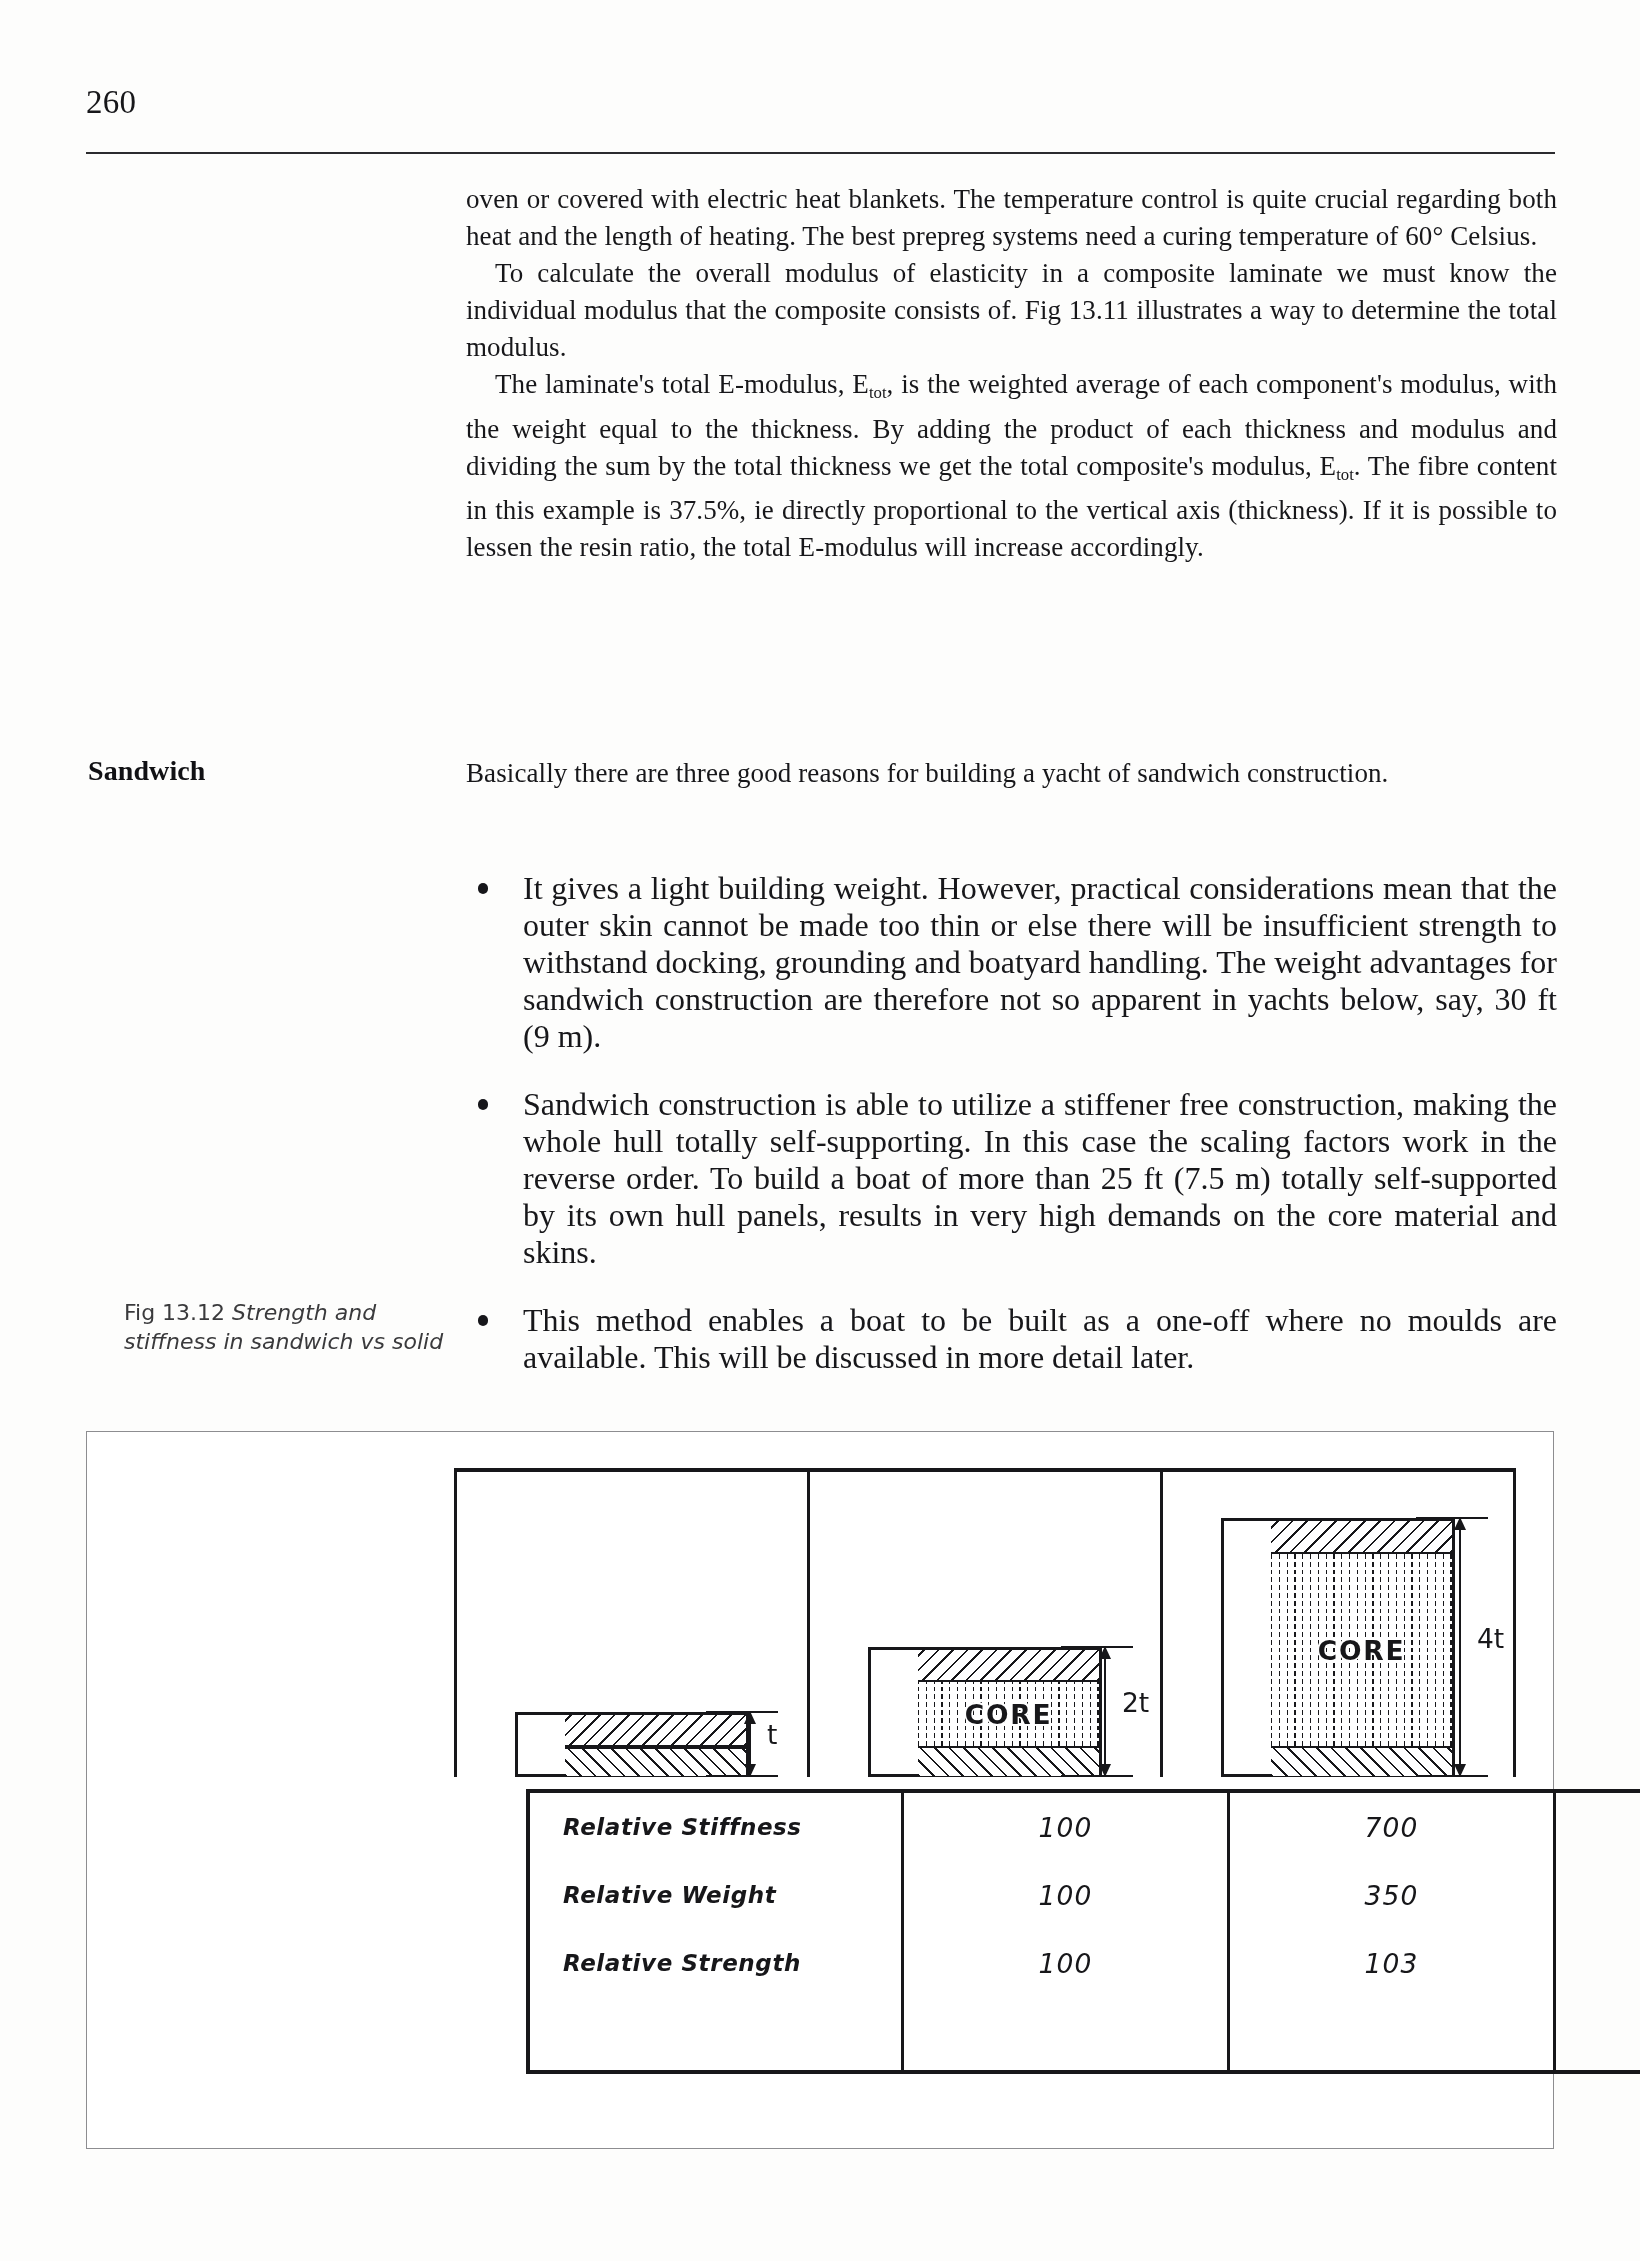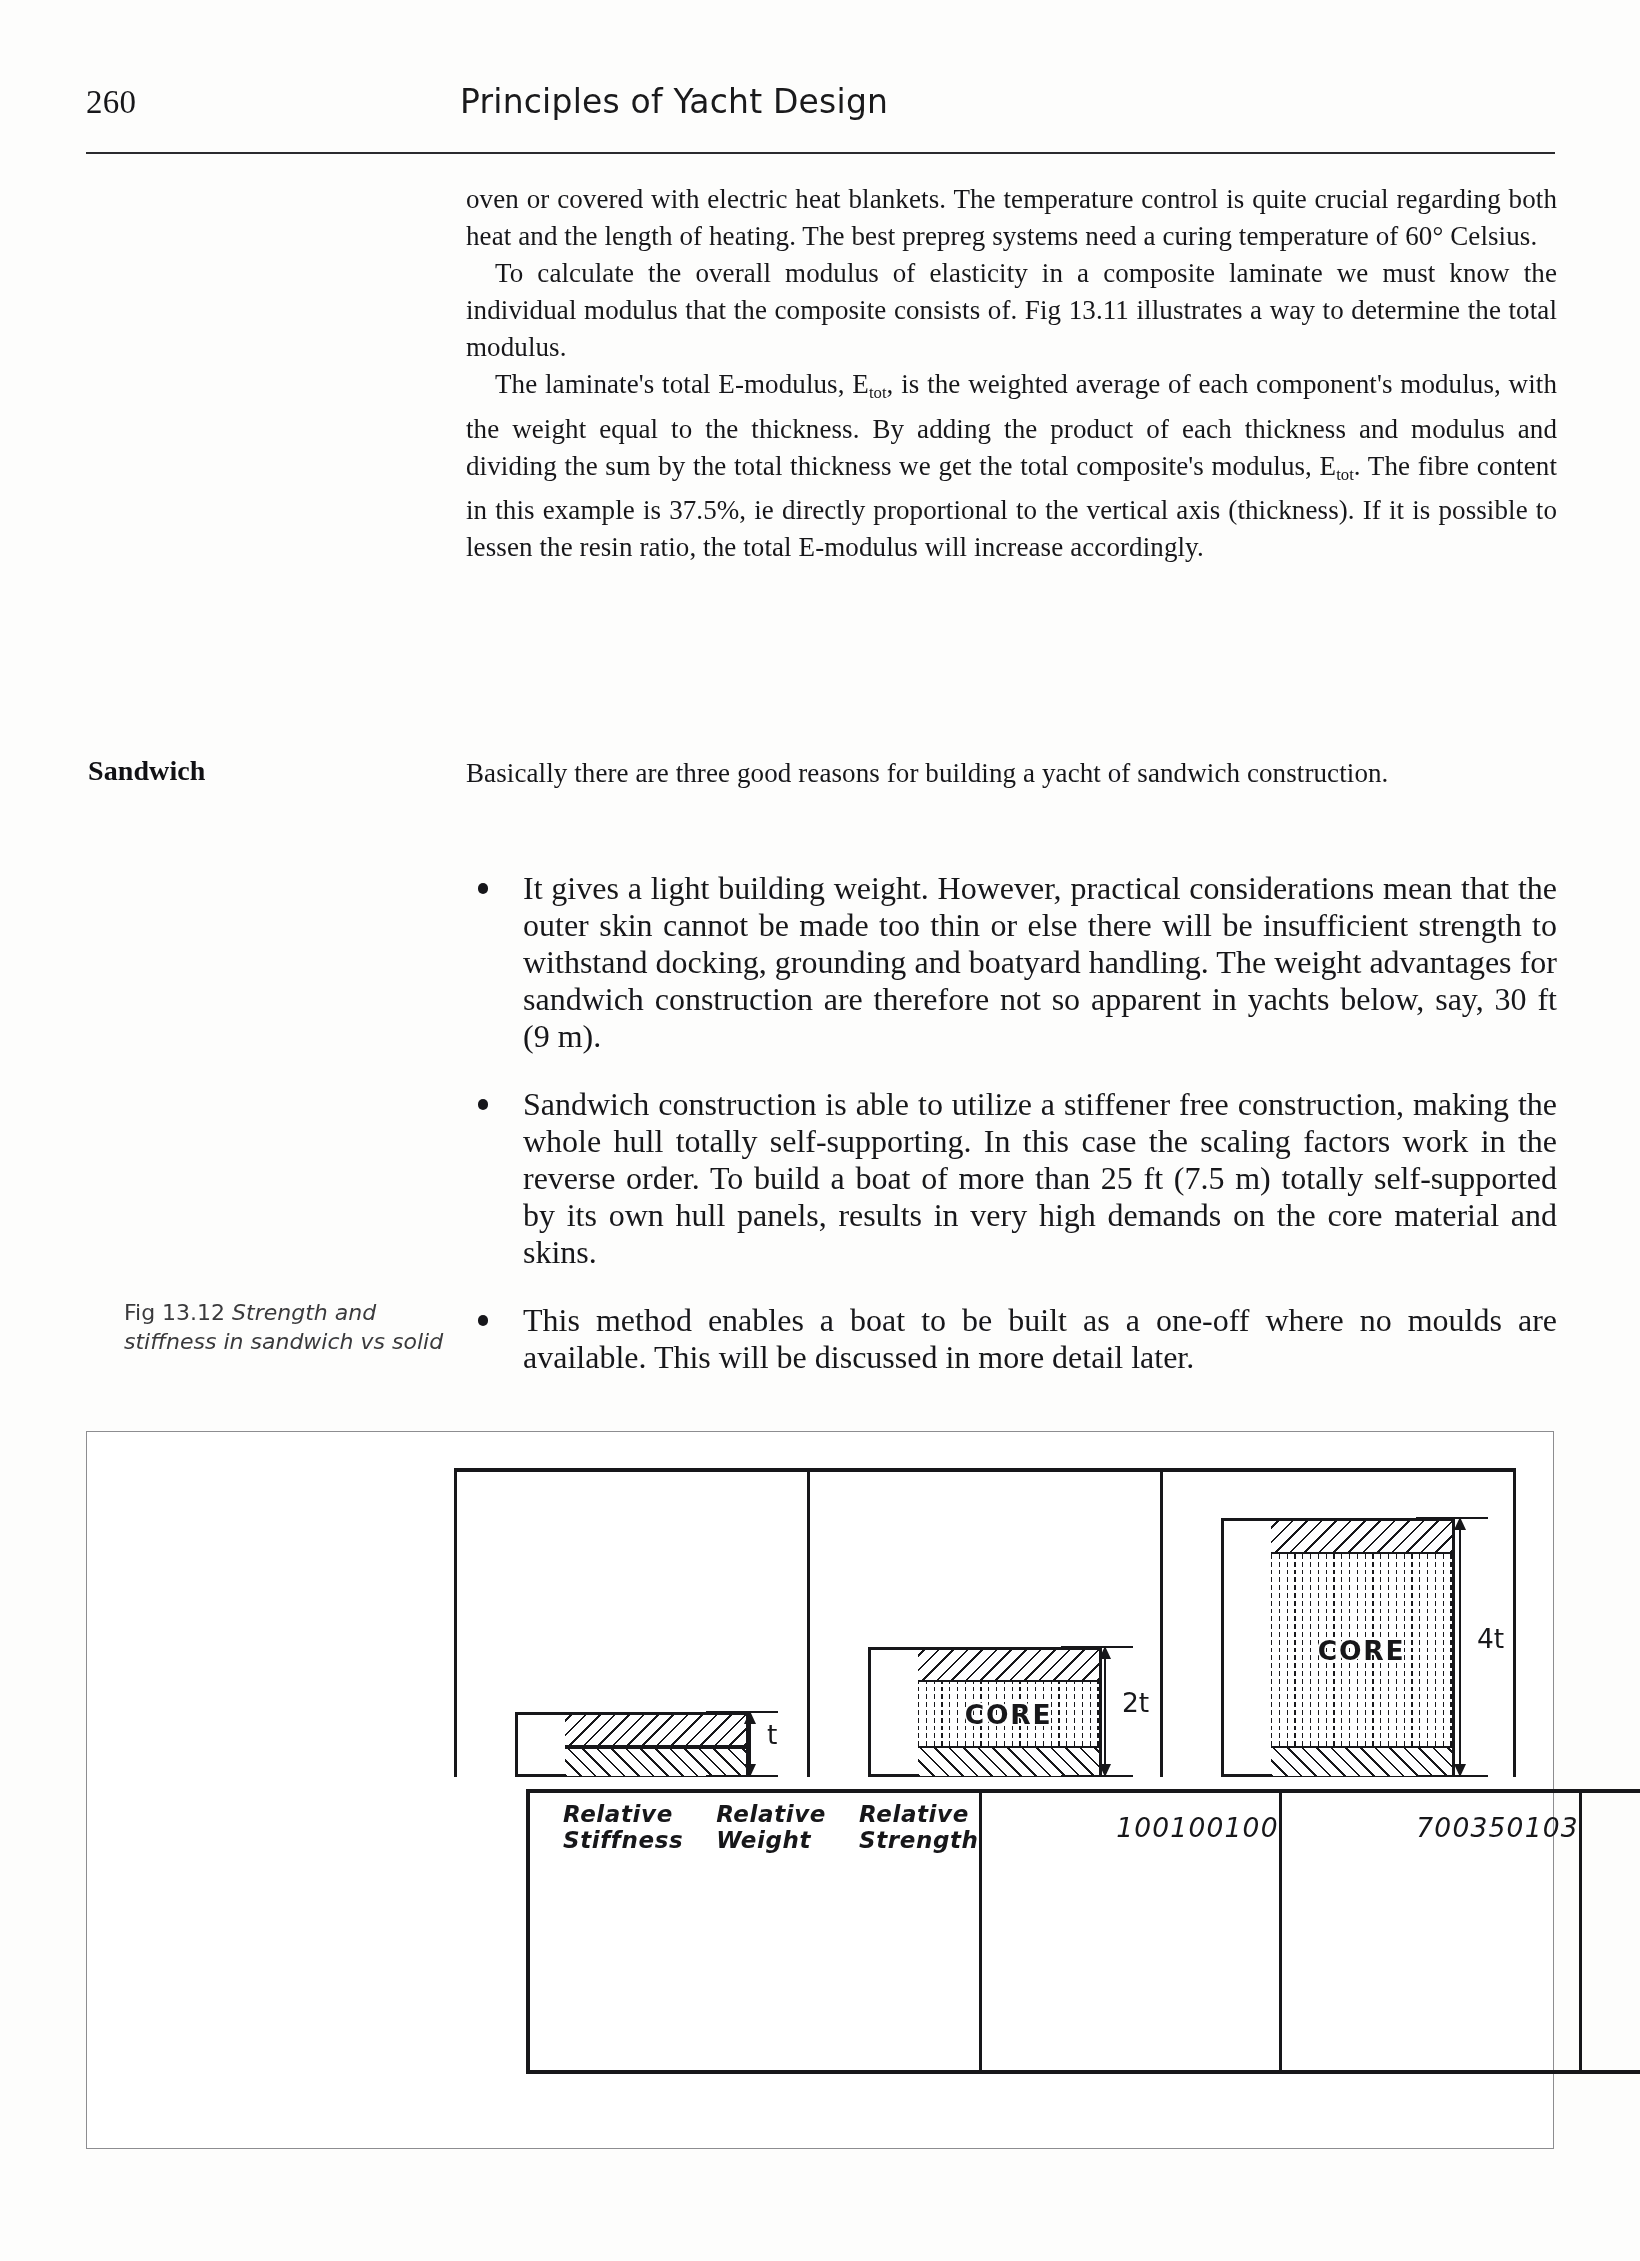--- a/index.html
+++ b/index.html
@@ -311,22 +311,22 @@
     height: 285px;
     border: 4.2px solid #17171a;
     box-sizing: border-box;
     display: flex;
   }
   .dt-col {
     position: relative;
     box-sizing: border-box;
     border-right: 3.6px solid #17171a;
     display: flex;
-    flex-direction: row;
-    justify-content: flex-end;
+    flex-direction: column;
+    justify-content: flex-start;
   }
   .dt-col:last-child { border-right: none; }
   .dt-col.labels { flex: 0 0 374px; }
   .dt-col.vals { flex: 1 1 0; }
 
   .dt-cell {
     height: 68px;
     display: flex;
     align-items: center;
     font-family: "DejaVu Sans", sans-serif;
@@ -346,21 +346,20 @@
     letter-spacing: 1.2px;
   }
 </style>
 </head>
 <body>
 
 <div class="page">
 
   <div class="page-header">
     <span class="folio">260</span>
-    <span class="running-head">Principles of Yacht Design</span>
   </div>
   <div class="header-rule"></div>
 
   <div class="text-col">
     <p class="body">oven or covered with electric heat blankets. The temperature control is quite crucial regarding both heat and the length of heating. The best prepreg systems need a curing temperature of 60° Celsius.</p>
     <p class="body indent">To calculate the overall modulus of elasticity in a composite laminate we must know the individual modulus that the composite consists of. Fig 13.11 illustrates a way to determine the total modulus.</p>
     <p class="body indent"><span>The laminate's total E-modulus, E</span><sub>tot</sub><span>, is the weighted average of each component's modulus, with the weight equal to the thickness. By adding the product of each thickness and modulus and dividing the sum by the total thickness we get the total composite's modulus, E</span><sub>tot</sub><span>. The fibre content in this example is 37.5%, ie directly proportional to the vertical axis (thickness). If it is possible to lessen the resin ratio, the total E-modulus will increase accordingly.</span></p>
   </div>
 
   <div class="margin-head">Sandwich</div>

